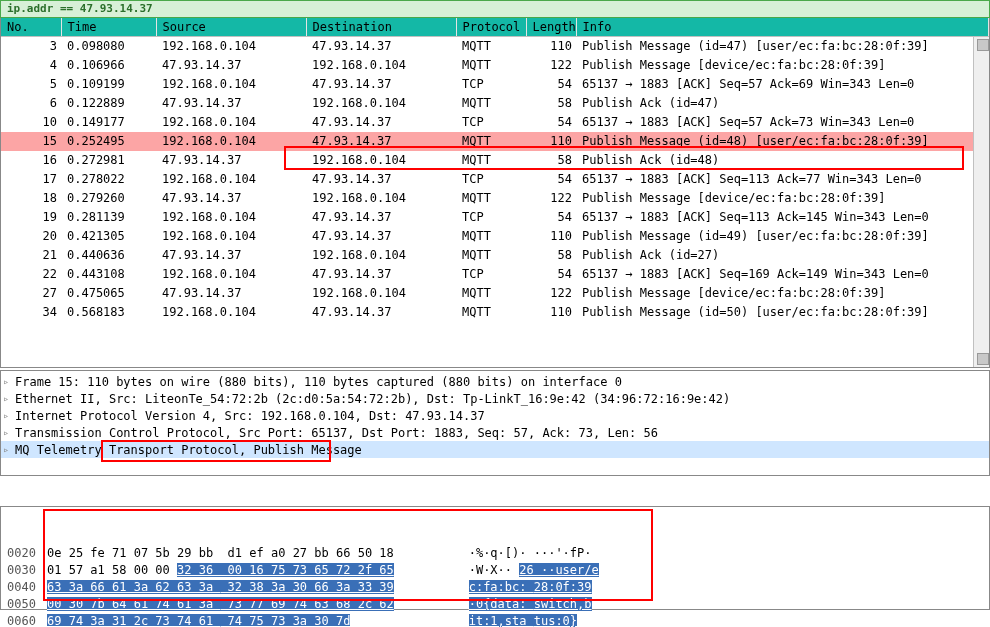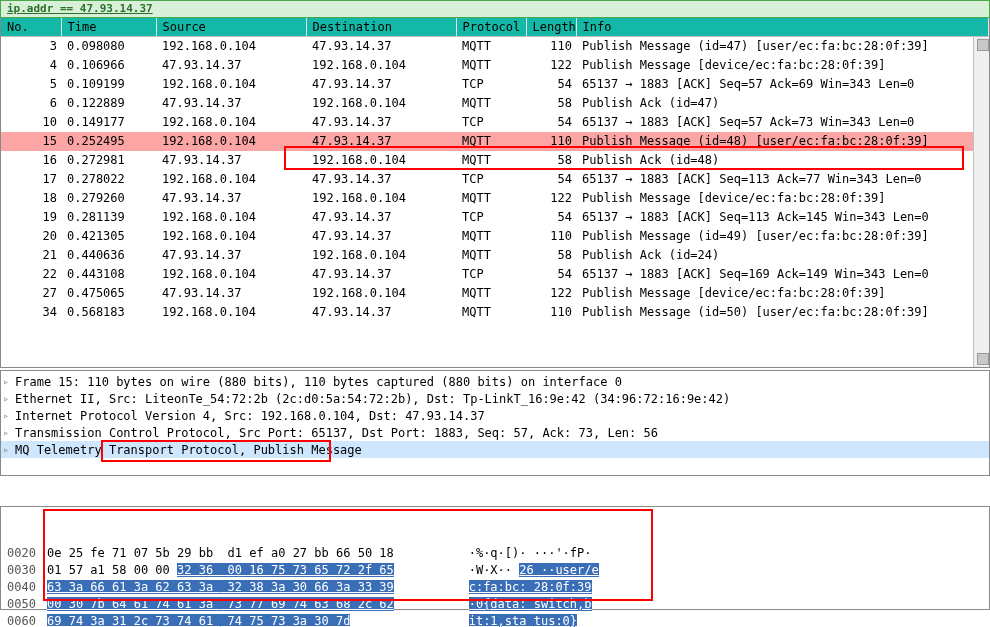--- a/index.html
+++ b/index.html
@@ -18,21 +18,20 @@
     background: #d7f0d7;
     border: 1px solid #4aa84a;
     border-bottom: 1px solid #4aa84a;
     height: 18px;
     padding: 0 6px;
     color: #2b6f2b;
     font-weight: bold;
     font-family: Consolas, monospace;
     font-size: 11px;
     line-height: 16px;
-    text-decoration: underline;
   }
 
   
   .packet-list {
     border: 1px solid #888;
     border-top: none;
     height: 350px;
     overflow: hidden;
     position: relative;
   }
@@ -245,21 +244,21 @@
           <td class="col-len">110</td>
           <td class="col-info">Publish Message (id=49) [user/ec:fa:bc:28:0f:39]</td>
         </tr>
         <tr>
           <td class="col-no">21</td>
           <td class="col-time">0.440636</td>
           <td class="col-src">47.93.14.37</td>
           <td class="col-dst">192.168.0.104</td>
           <td class="col-proto">MQTT</td>
           <td class="col-len">58</td>
-          <td class="col-info">Publish Ack (id=24)</td>
+          <td class="col-info">Publish Ack (id=27)</td>
         </tr>
         <tr>
           <td class="col-no">22</td>
           <td class="col-time">0.443108</td>
           <td class="col-src">192.168.0.104</td>
           <td class="col-dst">47.93.14.37</td>
           <td class="col-proto">TCP</td>
           <td class="col-len">54</td>
           <td class="col-info">65137 → 1883 [ACK] Seq=169 Ack=149 Win=343 Len=0</td>
         </tr>

